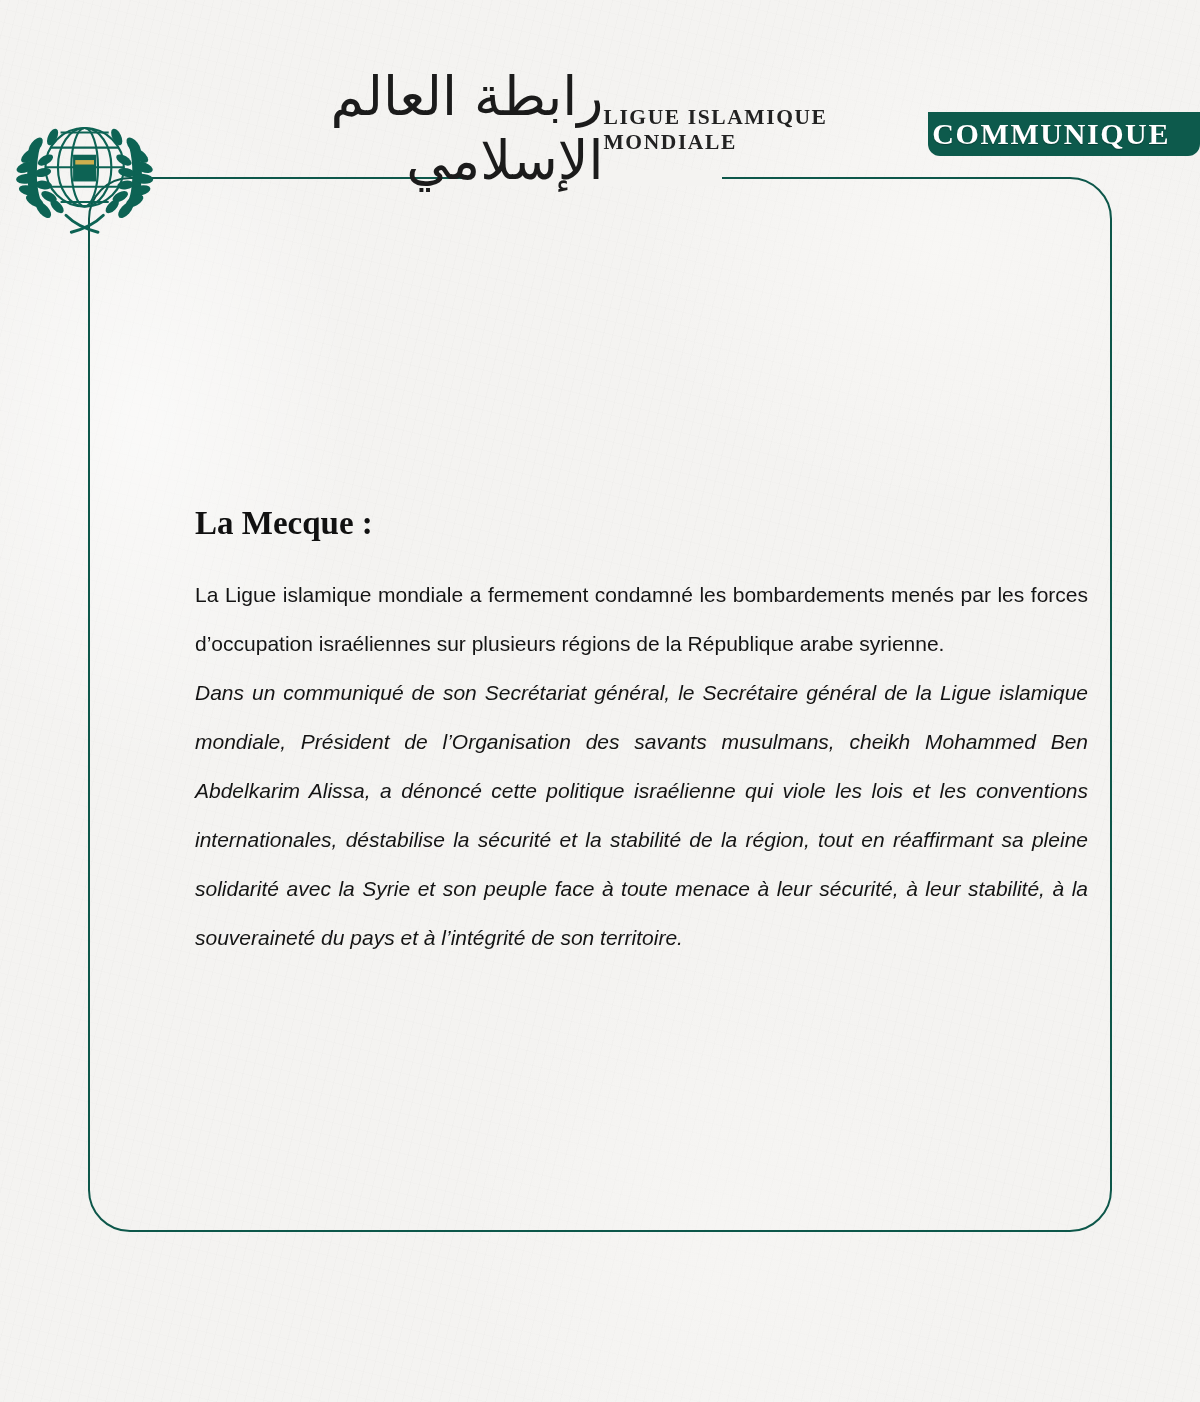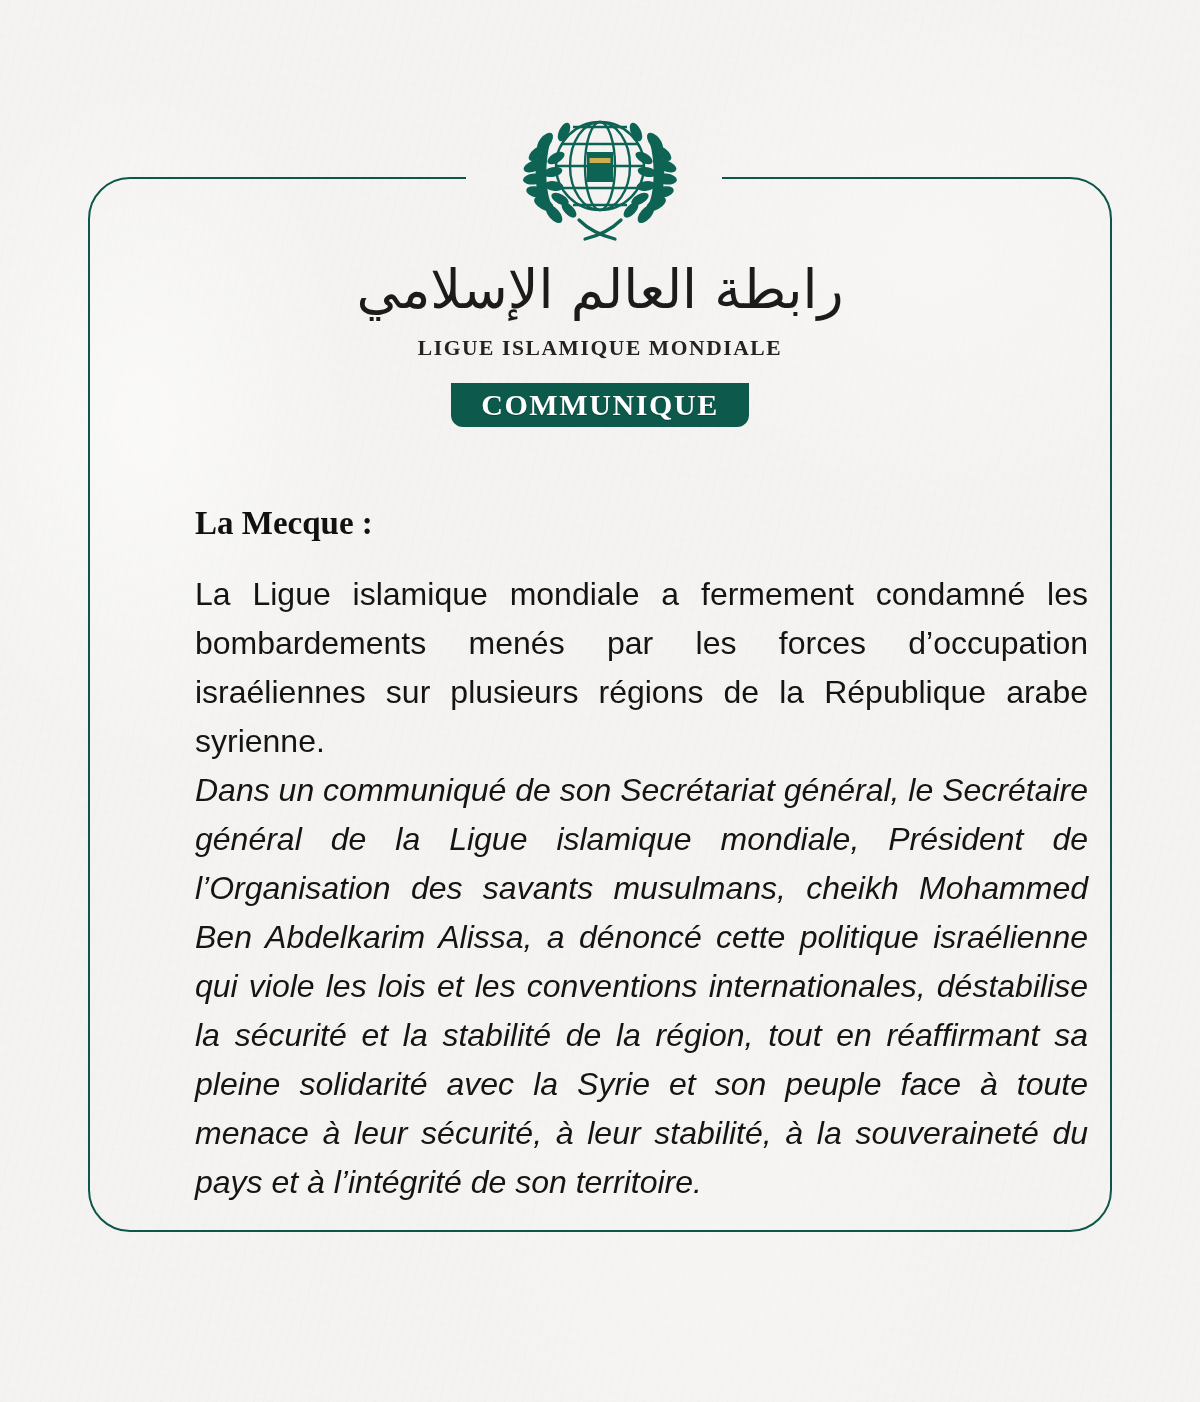--- a/index.html
+++ b/index.html
@@ -61,21 +61,21 @@
   }
 
   
   .header {
     position: absolute;
     left: 0;
     top: 0;
     width: 1200px;
     z-index: 3;
     display: flex;
-    flex-direction: column;
+    flex-direction: row;
     align-items: center;
   }
 
   .crest {
     margin-top: 108px;
     width: 190px;
     height: 138px;
   }
 
   .wordmark-ar {
@@ -132,21 +132,21 @@
   .dateline {
     font-family: "Liberation Serif", serif;
     font-weight: 700;
     font-size: 33px;
     color: #111111;
     margin-bottom: 28px;
   }
 
   .body-text {
     font-family: "Liberation Sans Narrow", "Liberation Sans", sans-serif;
-    font-size: 32px;
+    font-size: 21px;
     line-height: 49px;
     color: #141414;
     text-align: justify;
     font-stretch: condensed;
     transform-origin: left top;
   }
 
   .body-text p {
     text-align: justify;
     margin: 0;

